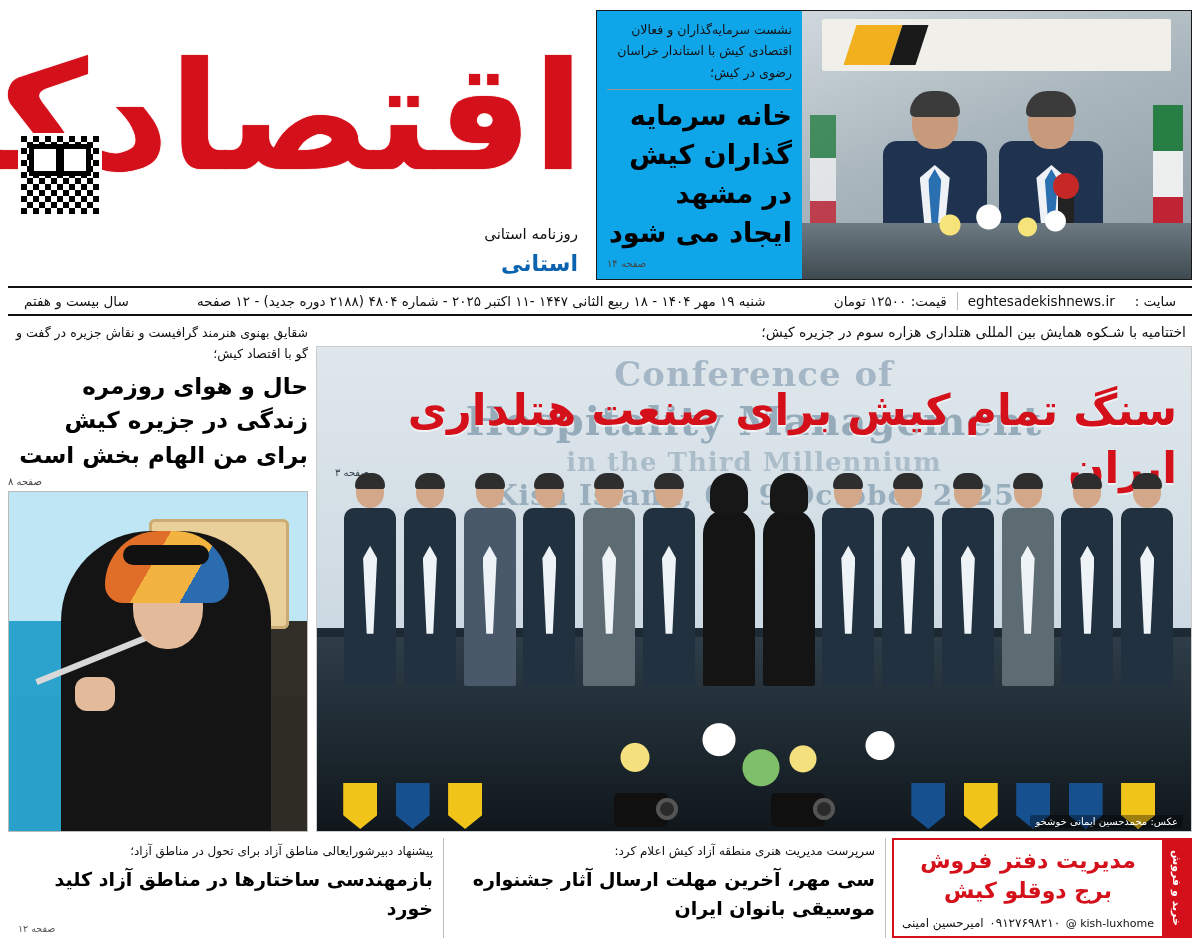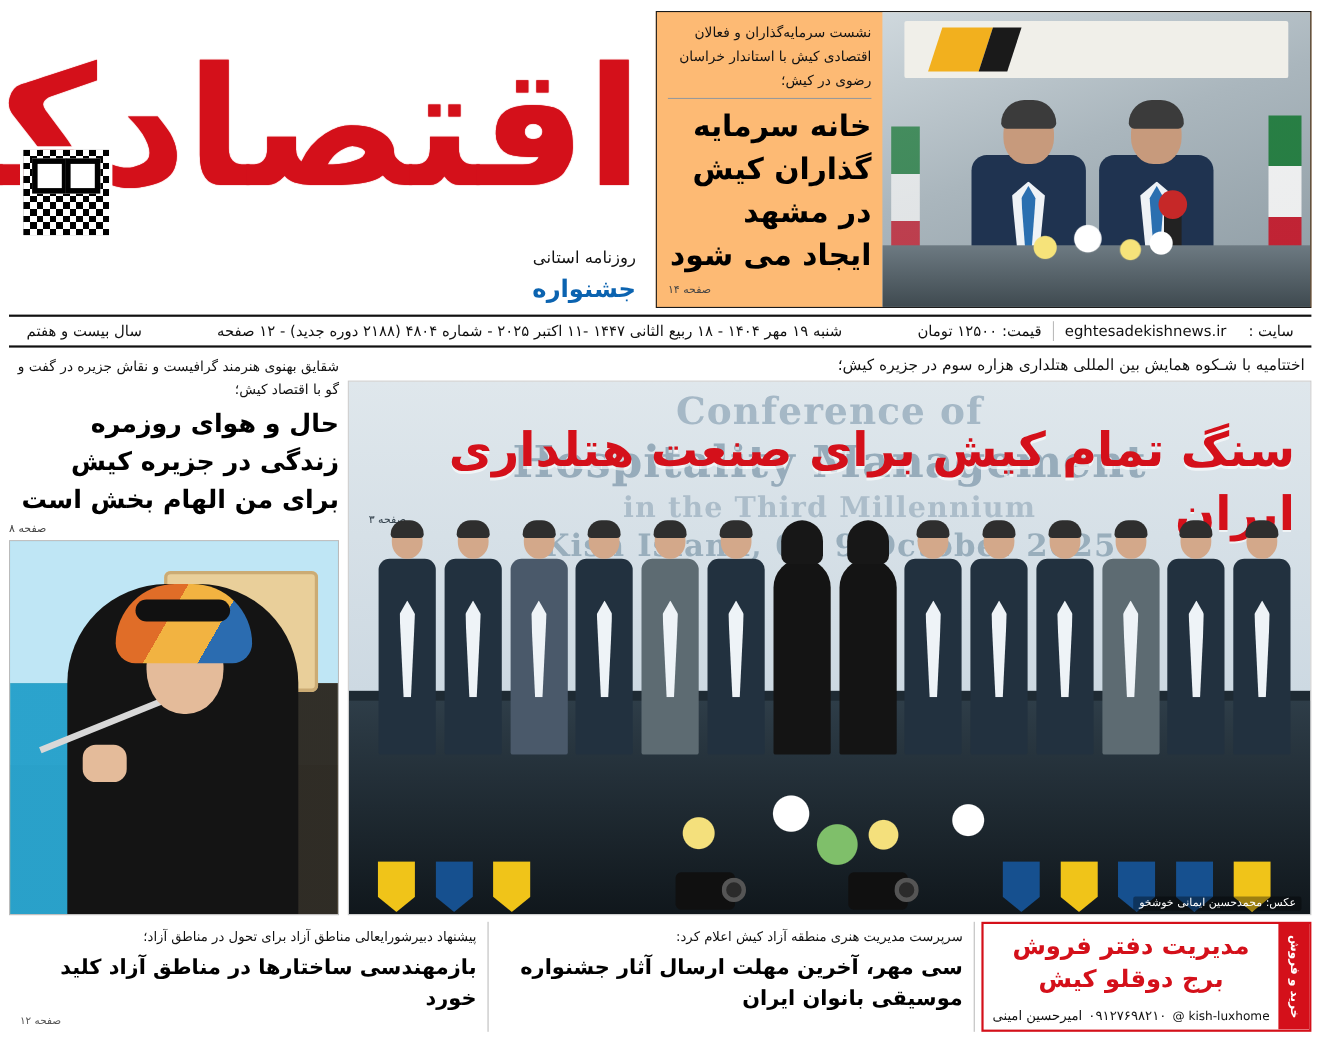--- a/index.html
+++ b/index.html
@@ -99,21 +99,21 @@
     text-align: right;
     padding-right: 10px;
   }
 
   
   .lead-box {
     flex: 1;
     display: flex;
     flex-direction: row;
     border: 1px solid #1a1a1a;
-    background: #fdba74;
+    background: #0ea5e9;
     overflow: hidden;
   }
   .lead-text {
     width: 205px;
     padding: 8px 10px;
     direction: rtl;
     text-align: right;
   }
   .lead-kicker {
     font-size: 12.5px;
@@ -547,21 +547,21 @@
     </div>
 
     <div class="masthead">
       <div class="logo-wrap">
         <div class="logo-text">اقتصاد</div>
         <div class="logo-text kish">کیش</div>
         <div class="qr"></div>
       </div>
       <div class="masthead-sub">
         <div class="sub1">روزنامه استانی</div>
-        <div class="sub2">جشنواره</div>
+        <div class="sub2">استانی</div>
       </div>
     </div>
   </div>
 
   <div class="infobar">
     <div class="cell">سایت :</div>
     <div class="cell site">eghtesadekishnews.ir</div>
     <div class="sep"></div>
     <div class="cell">قیمت: ۱۲۵۰۰ تومان</div>
     <div class="grow"></div>

